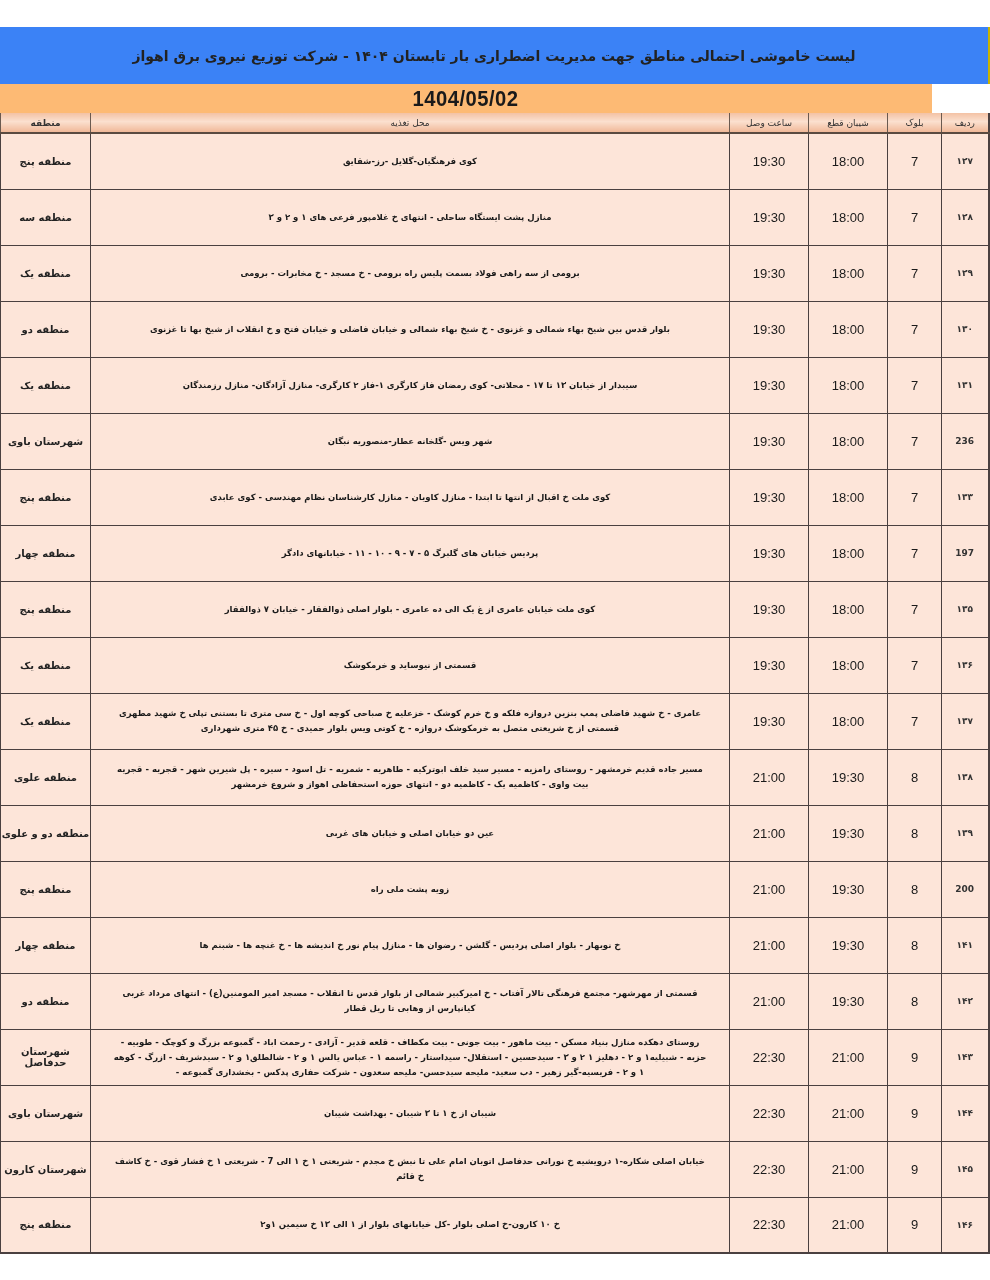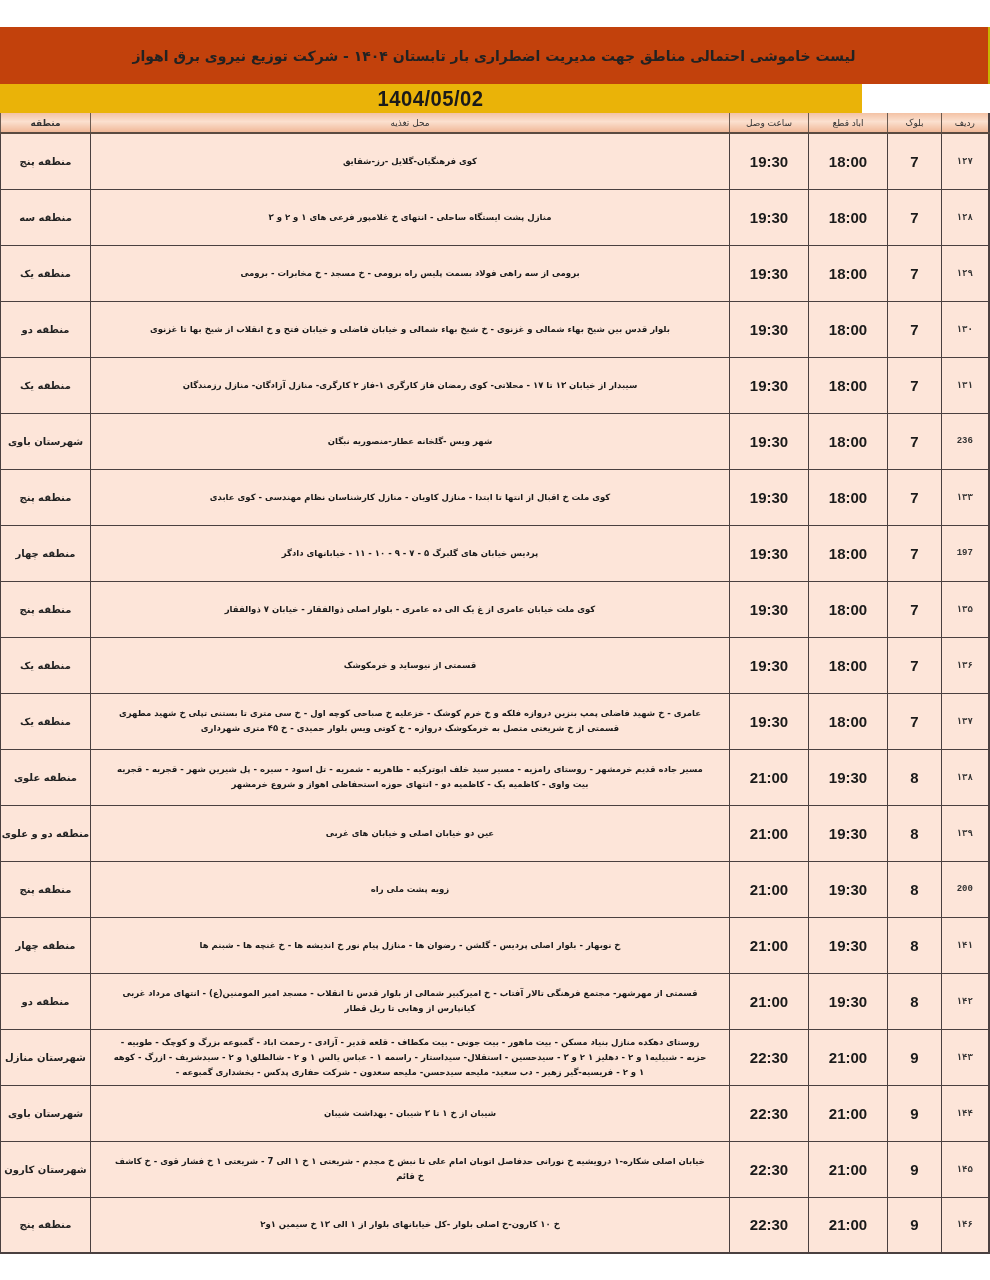--- a/index.html
+++ b/index.html
@@ -3,32 +3,32 @@
   <meta charset="utf-8">
   <style>
     * { box-sizing: border-box; margin: 0; padding: 0; }
     html, body { width: 990px; height: 1280px; background: #ffffff; overflow: hidden; }
     body { font-family: "DejaVu Sans", sans-serif; position: relative; }
 
     .top-margin { position: absolute; left: 0; top: 0; width: 990px; height: 27px; background: #ffffff; }
 
     .title-band {
       position: absolute; left: 0; top: 27px; width: 990px; height: 57px;
-      background: #c2410c;
+      background: #3b82f6;
       display: flex; align-items: center; justify-content: center;
       border-right: 2px solid #c8b400;
     }
     .title-band .title {
       direction: rtl; font-size: 14px; font-weight: bold; color: #222;
       font-family: "DejaVu Sans", sans-serif;
     }
 
     .date-band {
-      position: absolute; left: 0; top: 84px; width: 862px; height: 29px;
-      background: #eab308;
+      position: absolute; left: 0; top: 84px; width: 932px; height: 29px;
+      background: #fdba74;
       display: flex; align-items: center; justify-content: center;
     }
     .date-band .date {
       font-family: "Liberation Sans", sans-serif; font-weight: bold;
       font-size: 22px; color: #1a1a1a; letter-spacing: 0.5px;
       transform: scaleX(0.92);
     }
 
     table.schedule {
       position: absolute; left: 0; top: 113px; width: 988px;
@@ -52,23 +52,23 @@
     }
     thead th.h-region { text-align: center; font-weight: bold; }
 
     tbody td {
       height: 56px;
       background: #fde5d9;
       border: 1px solid #4a4040;
       text-align: center; vertical-align: middle;
       color: #1a1a1a;
     }
-    tbody td.radif { font-size: 9px; font-weight: bold; color: #333; font-family: Liberation Mono, monospace; }
+    tbody td.radif { font-size: 9px; font-weight: bold; color: #333; }
     tbody td.block, tbody td.time {
-      font-family: "Liberation Sans", sans-serif; font-weight: bold; font-size: 15px;
+      font-family: "Liberation Sans", sans-serif; font-weight: normal; font-size: 13px;
     }
     tbody td.loc {
       font-size: 8.5px; font-weight: bold; line-height: 15px; padding: 0 20px;
     }
     tbody td.region {
       font-size: 10px; font-weight: bold; color: #222;
     }
     table.schedule { border-right: 2px solid #4a4040; border-bottom: 2px solid #4a4040; }
   </style>
 </head>
@@ -90,21 +90,21 @@
       <col class="c-block">
       <col class="c-cut">
       <col class="c-conn">
       <col class="c-loc">
       <col class="c-region">
   </colgroup>
   <thead>
     <tr>
       <th>ردیف</th>
       <th>بلوک</th>
-      <th>اباد قطع</th>
+      <th>شیبان قطع</th>
       <th>ساعت وصل</th>
       <th>محل تغذیه</th>
       <th class="h-region">منطقه</th>
     </tr>
   </thead>
   <tbody id="rows-body">
       <tr>
         <td class="radif">۱۲۷</td>
         <td class="block">7</td>
         <td class="time">18:00</td>
@@ -231,21 +231,21 @@
         <td class="time">21:00</td>
         <td class="loc">قسمتی از مهرشهر- مجتمع فرهنگی تالار آفتاب - خ امیرکبیر شمالی از بلوار قدس تا انقلاب - مسجد امیر المومنین(ع) - انتهای مرداد غربی کیانپارس از وهابی تا ریل قطار</td>
         <td class="region">منطقه دو</td>
       </tr>
       <tr>
         <td class="radif">۱۴۳</td>
         <td class="block">9</td>
         <td class="time">21:00</td>
         <td class="time">22:30</td>
         <td class="loc">روستای دهکده منازل بنیاد مسکن - بیت ماهور - بیت جونی - بیت مکطاف - قلعه قدیر - آزادی - رحمت اباد - گمبوعه بزرگ و کوچک - طوبیه - حزبه - شبیلیه۱ و ۲ - دهلیز ۱ ۲ و ۳ - سیدحسین - استقلال- سیداستار - راسمه ۱ - عباس یالس ۱ و ۲ - شالطلق۱ و ۲ - سیدشریف - ازرگ - کوهه ۱ و ۲ - فریسیه-گیر زهیر - دب سعید- ملیحه سیدحسن- ملیحه سعدون - شرکت حفاری پدکس - بخشداری گمبوعه -</td>
-        <td class="region">شهرستان منازل</td>
+        <td class="region">شهرستان حدفاصل</td>
       </tr>
       <tr>
         <td class="radif">۱۴۴</td>
         <td class="block">9</td>
         <td class="time">21:00</td>
         <td class="time">22:30</td>
         <td class="loc">شیبان از خ ۱ تا ۳ شیبان - بهداشت شیبان</td>
         <td class="region">شهرستان باوی</td>
       </tr>
       <tr>

